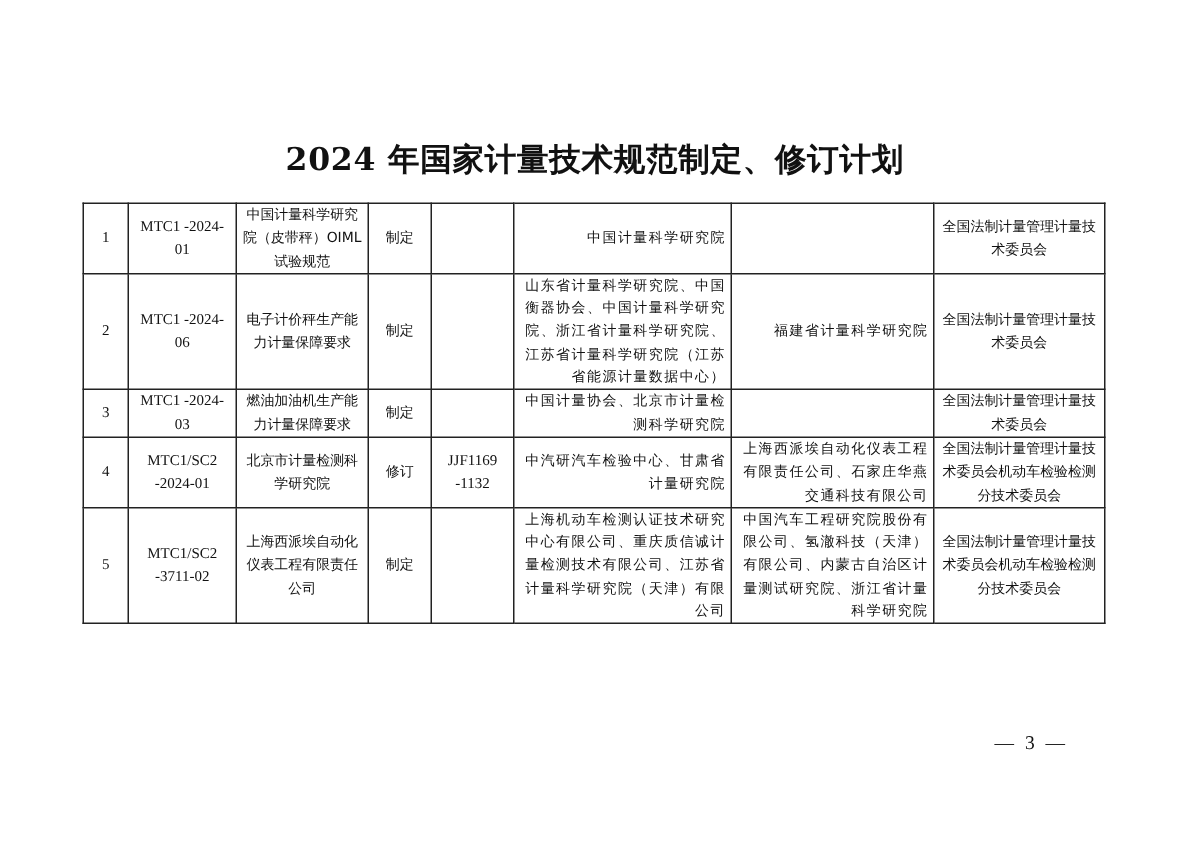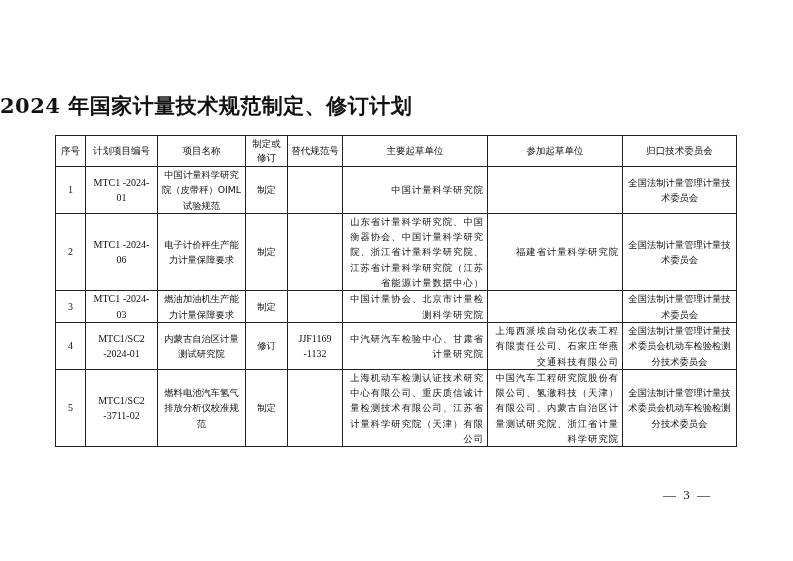--- a/index.html
+++ b/index.html
@@ -1,18 +1,18 @@
 <!DOCTYPE html>
 <html><head>
 <meta charset="utf-8">
 <style>
   html, body { margin:0; padding:0; }
   body { width:793px; height:561px; background:#ffffff; position:relative; overflow:hidden;
          font-family:"DejaVu Serif", "Liberation Serif", serif; color:#111; }
-  .title { position:absolute; left:0; top:92px; width:793px; 
+  .title { position:absolute; left:0; top:92px; width:793px; text-align:center;
            font-size:21px; font-weight:bold; letter-spacing:0.5px; }
   table { position:absolute; left:55px; top:135px; border-collapse:collapse; table-layout:fixed; }
   td, th { border:1px solid #222; padding:0 3px; font-size:9.3px; line-height:15.3px; vertical-align:middle;
            font-weight:normal; font-family:"DejaVu Sans", sans-serif; }
   th { text-align:center; font-size:9.5px; line-height:14px; }
   td.c { text-align:center; }
   td.l { text-align:right; letter-spacing:1px; }
   td.code { font-family:"Liberation Serif", serif; font-size:10px; text-align:center; }
   table { border:1.5px solid #111; }
   .pagenum { position:absolute; left:663px; top:487px; font-size:13px; font-family:"Liberation Serif", serif; letter-spacing:2px; }
@@ -27,30 +27,20 @@
     <col style="width:30px">
       <col style="width:72px">
       <col style="width:88px">
       <col style="width:42px">
     <col style="width:55px">
       <col style="width:145px">
       <col style="width:135px">
       <col style="width:114px">
   </colgroup>
   <tbody>
-      <tr style="height:31px">
-    <th>序号</th>
-    <th>计划项目编号</th>
-    <th>项目名称</th>
-    <th>制定或修订</th>
-    <th>替代规范号</th>
-    <th>主要起草单位</th>
-    <th>参加起草单位</th>
-    <th>归口技术委员会</th>
-  </tr>
   <tr style="height:45px">
     <td class="code">1</td>
     <td class="code">MTC1 -2024-01</td>
     <td class="c">中国计量科学研究院（皮带秤）OIML试验规范</td>
     <td class="c">制定</td>
     <td class="code"></td>
     <td class="l">中国计量科学研究院</td>
     <td class="l"></td>
     <td class="c">全国法制计量管理计量技术委员会</td>
   </tr>
@@ -70,31 +60,31 @@
     <td class="c">燃油加油机生产能力计量保障要求</td>
     <td class="c">制定</td>
     <td class="code"></td>
     <td class="l">中国计量协会、北京市计量检测科学研究院</td>
     <td class="l"></td>
     <td class="c">全国法制计量管理计量技术委员会</td>
   </tr>
   <tr style="height:46px">
     <td class="code">4</td>
     <td class="code">MTC1/SC2 -2024-01</td>
-    <td class="c">内蒙古自治区计量测试研究院</td>
+    <td class="c">北京市计量检测科学研究院</td>
     <td class="c">修订</td>
     <td class="code">JJF1169 -1132</td>
     <td class="l">中汽研汽车检验中心、甘肃省计量研究院</td>
     <td class="l">上海西派埃自动化仪表工程有限责任公司、石家庄华燕交通科技有限公司</td>
     <td class="c">全国法制计量管理计量技术委员会机动车检验检测分技术委员会</td>
   </tr>
   <tr style="height:74px">
     <td class="code">5</td>
     <td class="code">MTC1/SC2 -3711-02</td>
-    <td class="c">燃料电池汽车氢气排放分析仪校准规范</td>
+    <td class="c">上海西派埃自动化仪表工程有限责任公司</td>
     <td class="c">制定</td>
     <td class="code"></td>
     <td class="l">上海机动车检测认证技术研究中心有限公司、重庆质信诚计量检测技术有限公司、江苏省计量科学研究院（天津）有限公司</td>
     <td class="l">中国汽车工程研究院股份有限公司、氢澈科技（天津）有限公司、内蒙古自治区计量测试研究院、浙江省计量科学研究院</td>
     <td class="c">全国法制计量管理计量技术委员会机动车检验检测分技术委员会</td>
   </tr>
 </tbody>
   </table>
 
 <div class="pagenum">— 3 —</div>

